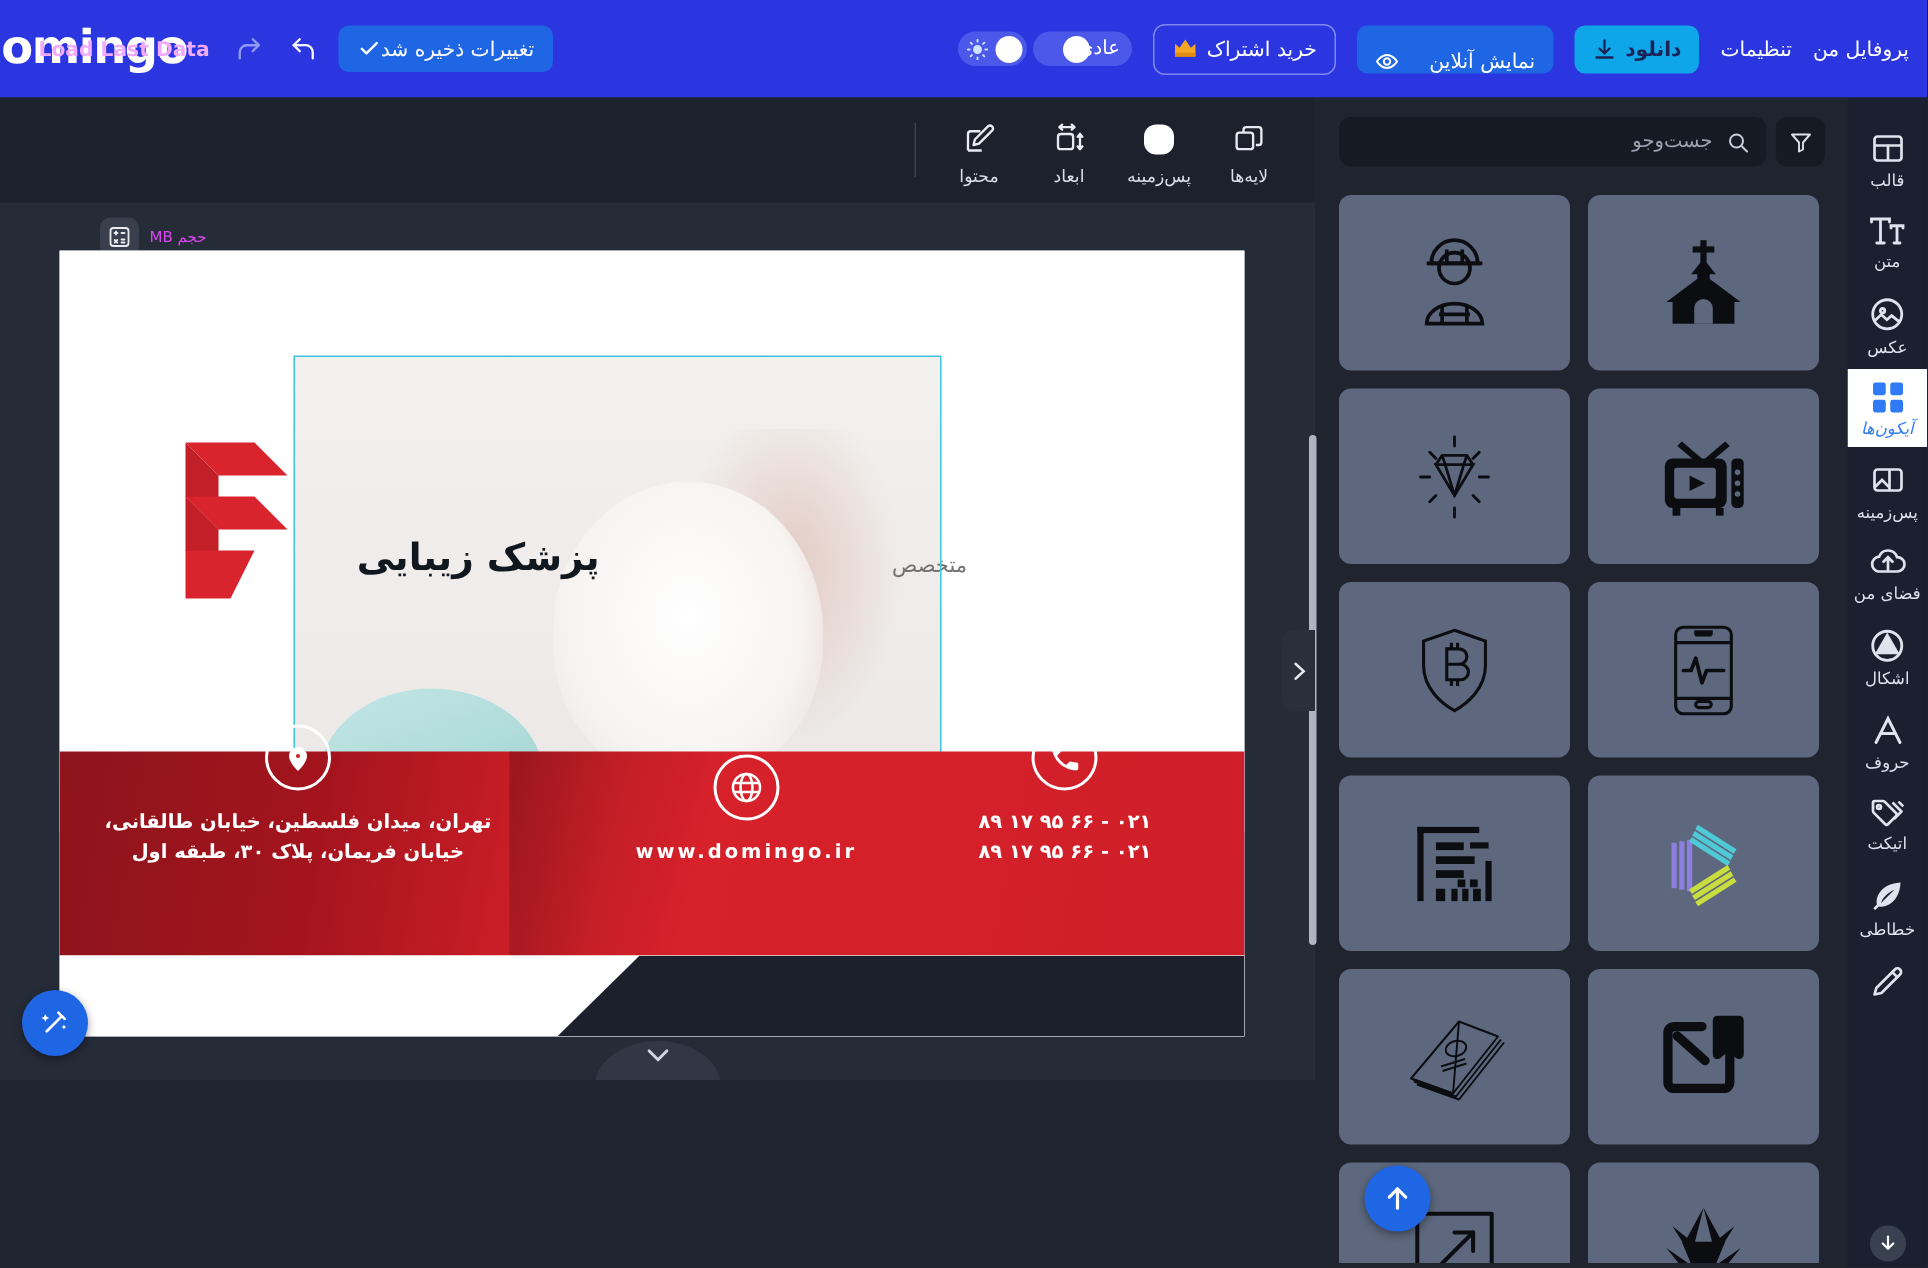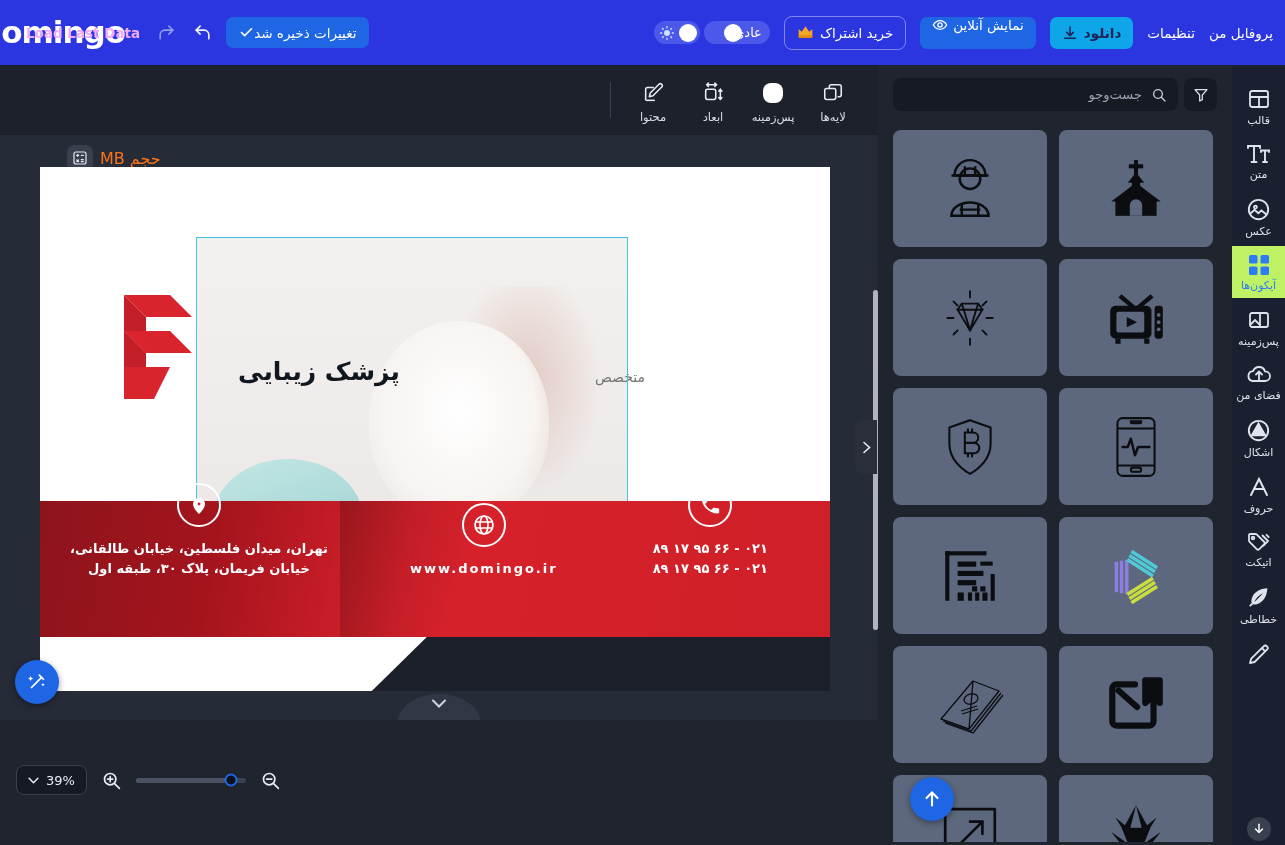--- a/index.html
+++ b/index.html
@@ -25,21 +25,21 @@
   }
   .hdr-right { position: absolute; right: 12px; top: 0; height: 65px; display: flex; align-items: center; gap: 14px; }
   .hdr-link { color: #fff; font-size: 13.5px; white-space: nowrap; cursor: pointer; }
   .btn-download {
     background: #0ea5e9; color: #1a2256; border-radius: 7px;
     height: 32px; padding: 0 12px; display: flex; align-items: center; gap: 6px;
     font-size: 13.5px; font-weight: 700; cursor: pointer; white-space: nowrap;
   }
   .btn-preview {
     background: #1f66e5; color: #fff; border-radius: 7px;
-    height: 32px; padding: 0 12px; display: flex; align-items: flex-start; gap: 5px;
+    height: 32px; padding: 0 12px; display: flex; align-items: flex-end; gap: 20px;
     font-size: 13.5px; cursor: pointer; white-space: nowrap;
   }
   .btn-sub {
     background: transparent; color: #fff; border: 1px solid #7f87ef; border-radius: 8px;
     height: 34px; padding: 0 12px; display: flex; align-items: center; gap: 6px;
     font-size: 13.5px; cursor: pointer; white-space: nowrap;
   }
   .toggle-group { display: flex; align-items: center; gap: 4px; }
   .tgl {
     width: 46px; height: 23px; border-radius: 12px; background: #4b58ea;
@@ -75,21 +75,21 @@
   .tool .t-lbl { font-size: 11.5px; color: #dcdfe8; }
   .tool-sep { width: 1px; height: 36px; background: #3a4152; margin-right: 10px; }
 
   
   .canvas-area {
     position: absolute; top: 135px; left: 0; width: 877px; height: 585px;
     background: #262b38; overflow: hidden;
   }
   .size-badge {
     position: absolute; top: 10px; left: 35px; display: flex; align-items: center; gap: 7px;
-    color: #f97316; font-size: 16px; direction: rtl; padding-left: 32px;
+    color: #d946ef; font-size: 10px; direction: rtl; padding-left: 32px;
   }
   .size-badge .calc {
     width: 26px; height: 26px; border-radius: 7px; background: #3a3f4d;
     display: flex; align-items: center; justify-content: center;
   }
   .card {
     position: absolute; left: 40px; top: 32px; width: 790px; height: 524px;
     background: #fff; overflow: hidden;
   }
   .card-top { position: absolute; inset: 0 0 136px 0; background: #fff; }
@@ -224,21 +224,21 @@
   
   .rail {
     position: absolute; top: 65px; left: 1232px; width: 53px; height: 780px;
     background: #1b2030; display: flex; flex-direction: column; align-items: center;
     padding-top: 14px; gap: 2px; overflow: hidden;
   }
   .rail-item {
     width: 53px; padding: 8px 0 6px; display: flex; flex-direction: column;
     align-items: center; gap: 3px; cursor: pointer; color: #dfe3ee;
   }
-  .rail-item.active { background: #bef264; color: #2f7bf5; }
+  .rail-item.active { background: #ffffff; color: #2f7bf5; font-style: italic; }
   .rail-item .r-lbl { font-size: 11px; }
   .rail-item.active .r-lbl { color: #2f7bf5; }
   .rail-bottom-btn {
     position: absolute; bottom: 4px; left: 50%; transform: translateX(-50%);
     width: 24px; height: 24px; border-radius: 50%; background: #39404f;
     display: flex; align-items: center; justify-content: center; cursor: pointer; color: #fff;
   }
   svg { display: block; }
 </style>
 </head>
@@ -405,21 +405,21 @@
         <div class="fcol" style="right:62px;">
           <div class="fcircle">
             <svg width="22" height="22" viewBox="0 0 24 24" fill="#fff">
                 <path d="M6.6 10.8a15 15 0 0 0 6.6 6.6l2.2-2.2a1.2 1.2 0 0 1 1.2-.3c1.3.4 2.7.7 4.1.7.7 0 1.3.6 1.3 1.3V20c0 .7-.6 1.3-1.3 1.3C10.8 21.3 2.7 13.2 2.7 3.3 2.7 2.6 3.3 2 4 2h3.1c.7 0 1.3.6 1.3 1.3 0 1.4.2 2.8.7 4.1.1.4 0 .9-.3 1.2z"></path>
               </svg>
           </div>
           <div class="ftext">۰۲۱ - ۶۶ ۹۵ ۱۷ ۸۹</div>
           <div class="ftext">۰۲۱ - ۶۶ ۹۵ ۱۷ ۸۹</div>
         </div>
 
-        <div class="fcol" style="left:370px;">
+        <div class="fcol" style="left:384px;">
           <div class="fcircle">
             <svg width="24" height="24" viewBox="0 0 24 24" fill="none" stroke="#fff" stroke-width="1.7">
                 <circle cx="12" cy="12" r="9"></circle>
                 <ellipse cx="12" cy="12" rx="4" ry="9"></ellipse>
                 <path d="M3.2 9h17.6M3.2 15h17.6"></path>
               </svg>
           </div>
           <div class="ftext ltr">www.domingo.ir</div>
         </div>
 
@@ -447,49 +447,20 @@
         </svg>
     </div>
 
     <div class="canvas-chev">
       <svg width="14" height="9" viewBox="0 0 14 9" fill="none" stroke="#cfd4e0" stroke-width="2" stroke-linecap="round">
           <polyline points="1 1.5 7 7.5 13 1.5"></polyline>
         </svg>
     </div>
   </div>
 
-  <div class="bottombar">
-    <div class="zoom-wrap">
-      <div class="zoom-chip">
-        <span>
-          <svg width="11" height="7" viewBox="0 0 12 8" fill="none" stroke="#e9eaf2" stroke-width="1.8" stroke-linecap="round">
-              <polyline points="1 1.5 6 6.5 11 1.5"></polyline>
-            </svg>
-        </span>
-        <span>39%</span>
-      </div>
-      <div class="mag">
-        <svg width="21" height="21" viewBox="0 0 24 24" fill="none" stroke="#e9eaf2" stroke-width="1.9" stroke-linecap="round">
-            <circle cx="10.5" cy="10.5" r="6.5"></circle>
-            <path d="M15.5 15.5L21 21M10.5 7.5v6M7.5 10.5h6"></path>
-          </svg>
-      </div>
-      <div class="slider">
-        <div class="fill"></div>
-        <div class="knob2"></div>
-      </div>
-      <div class="mag">
-        <svg width="21" height="21" viewBox="0 0 24 24" fill="none" stroke="#e9eaf2" stroke-width="1.9" stroke-linecap="round">
-            <circle cx="10.5" cy="10.5" r="6.5"></circle>
-            <path d="M15.5 15.5L21 21M7.5 10.5h6"></path>
-          </svg>
-      </div>
-    </div>
-
-  </div>
 
   <div class="rpanel">
 
     <div class="panel-scroll"></div>
     <div class="collapse-handle">
       <svg width="9" height="13" viewBox="0 0 9 13" fill="none" stroke="#e6e9f0" stroke-width="1.6" stroke-linecap="round">
           <polyline points="2 1.5 7.5 6.5 2 11.5"></polyline>
         </svg>
     </div>
 

